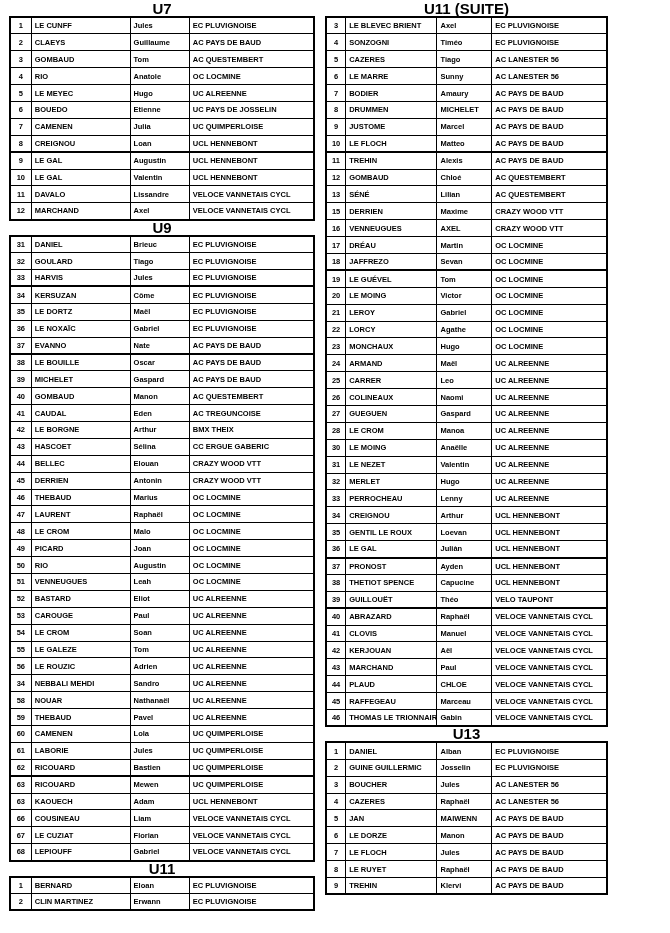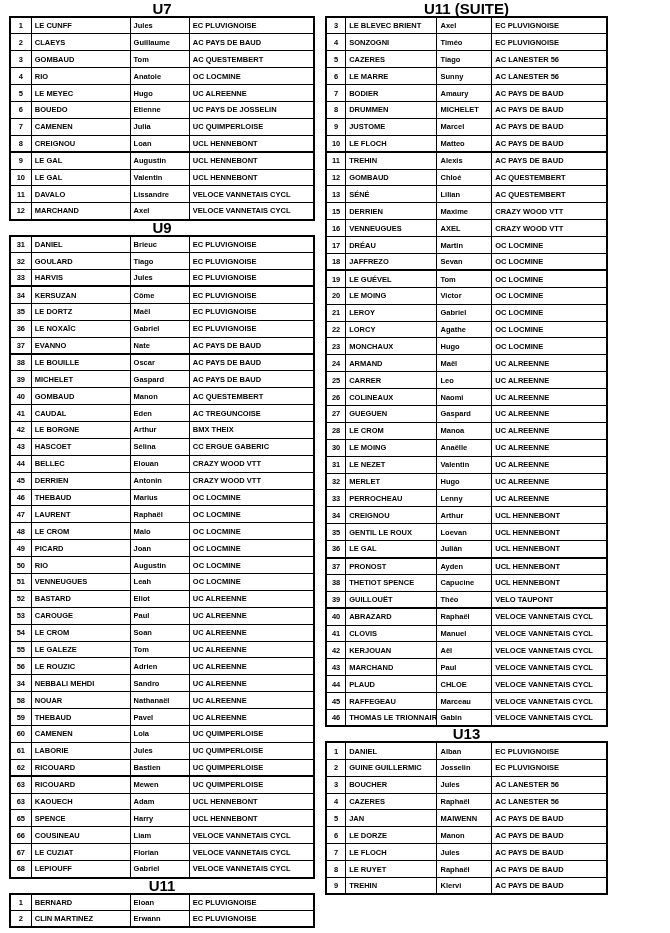--- a/index.html
+++ b/index.html
@@ -404,26 +404,20 @@
     <td class="club">UC QUIMPERLOISE</td>
   </tr>
 
   <tr>
     <td class="num">63</td>
     <td class="name">KAOUECH</td>
     <td class="first">Adam</td>
     <td class="club">UCL HENNEBONT</td>
   </tr>
 
-  <tr>
-    <td class="num">65</td>
-    <td class="name">SPENCE</td>
-    <td class="first">Harry</td>
-    <td class="club">UCL HENNEBONT</td>
-  </tr>
 
   <tr>
     <td class="num">66</td>
     <td class="name">COUSINEAU</td>
     <td class="first">Liam</td>
     <td class="club">VELOCE VANNETAIS CYCL</td>
   </tr>
 
   <tr>
     <td class="num">67</td>

